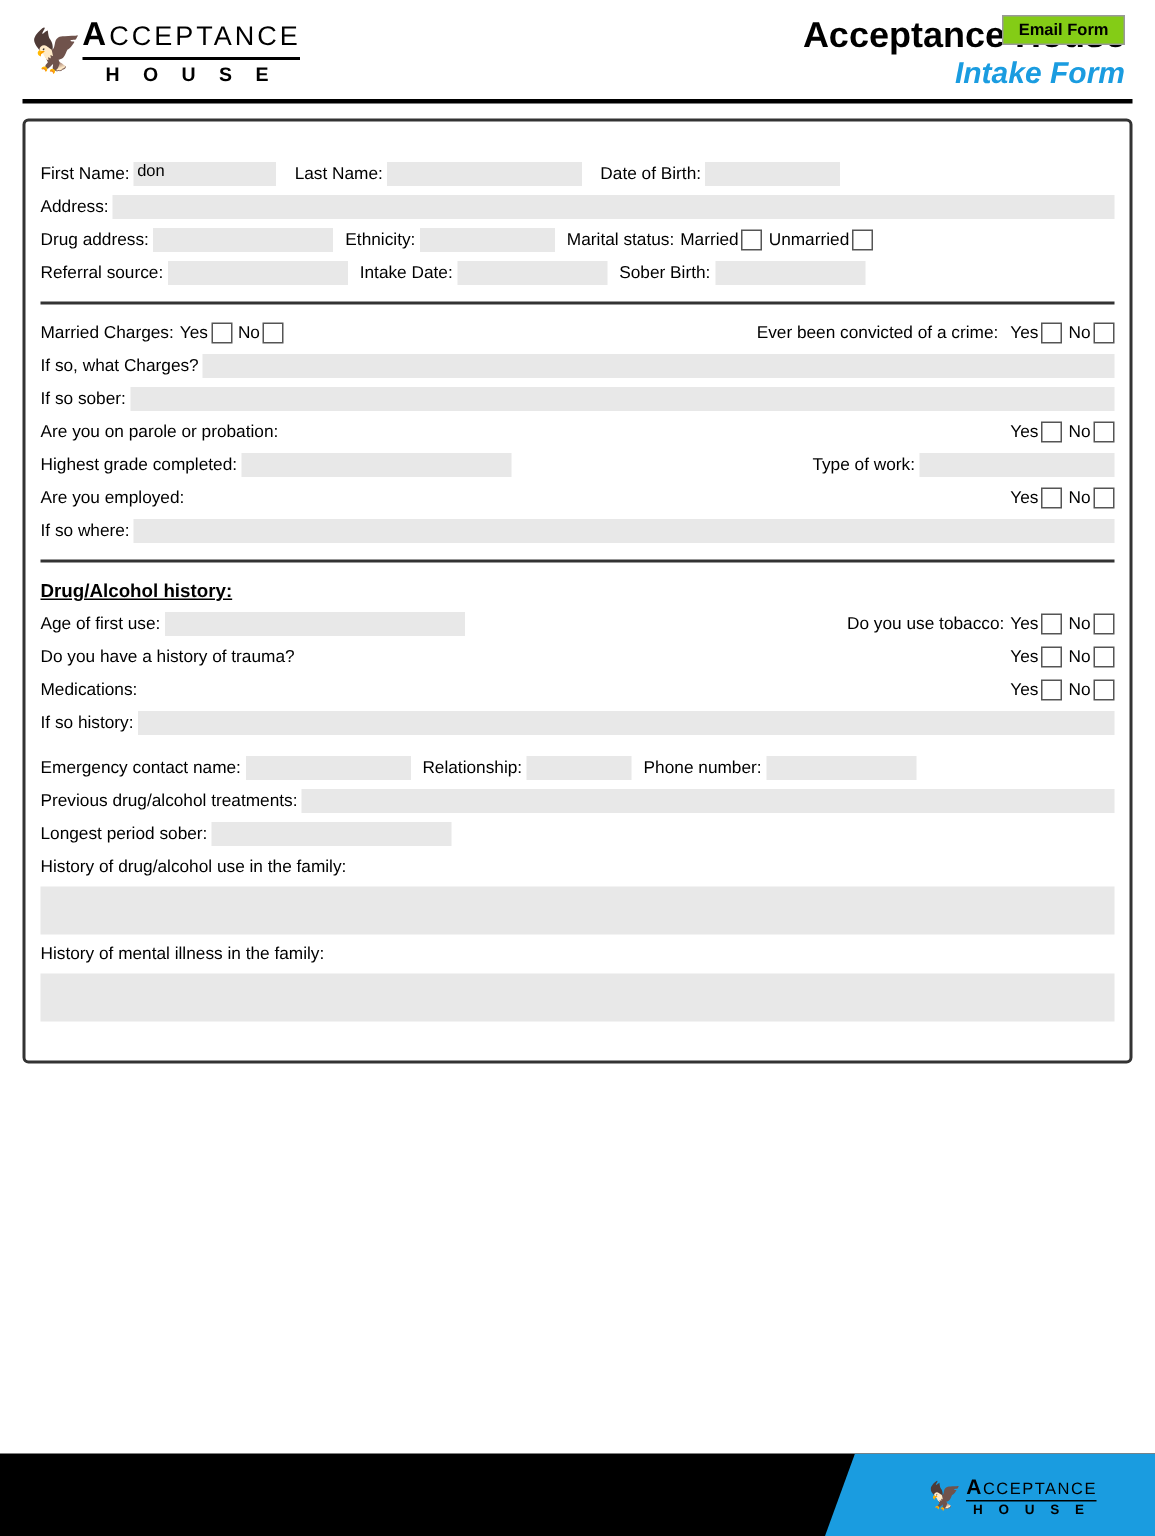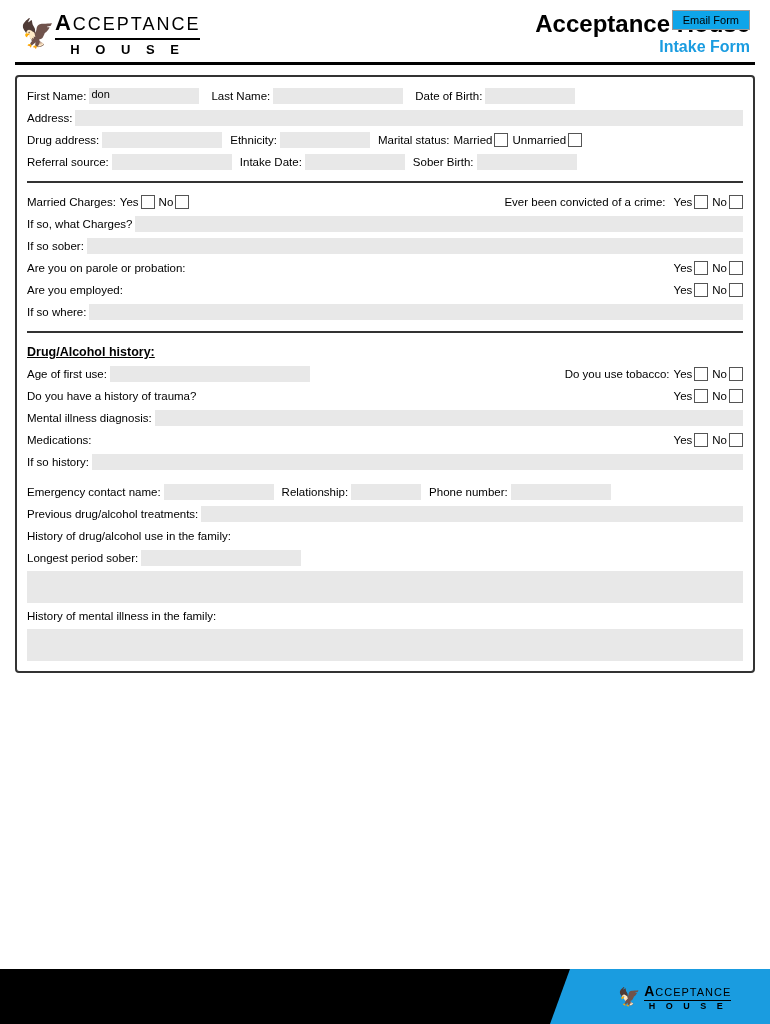--- a/index.html
+++ b/index.html
@@ -60,47 +60,48 @@
     .title-area {
       text-align: right;
     }
     .title-main {
       font-size: 24px;
       font-weight: 900;
       color: #000;
       font-family: Arial Black, Arial, sans-serif;
     }
     .title-sub {
-      font-size: 16px;
+      font-size: 20px;
       color: #1a9ce0;
+      font-style: italic;
       font-weight: bold;
     }
     .email-form-btn {
-      background: #0ea5e9;
+      background: #84cc16;
       border: 1px solid #999;
       padding: 3px 10px;
       font-size: 11px;
-      font-weight: normal;
+      font-weight: bold;
       cursor: pointer;
       position: absolute;
       top: 10px;
       right: 20px;
     }
     .header-divider {
       height: 3px;
       background: #000;
       margin: 0 15px 10px 15px;
     }
 
     
     .form-container {
       margin: 5px 15px 10px 15px;
       border: 2px solid #333;
       border-radius: 4px;
-      padding: 8px 10px;
+      padding: 24px 10px;
     }
 
     
     .section-divider {
       border: none;
       border-top: 2px solid #333;
       margin: 8px 0;
     }
 
     
@@ -233,21 +234,21 @@
     <div class="title-sub">Intake Form</div>
   </div>
 </div>
 
 <div class="header-divider"></div>
 
 <div class="form-container">
 
   <div class="form-row">
     <span class="label">First Name:</span>
-    <span class="inline-field" style="width:110px;margin-left:3px;">don</span>
+    <span class="inline-field" style="width:95px;margin-left:3px;">don</span>
     <span class="label ml12">Last Name:</span>
     <span class="inline-field" style="width:130px;margin-left:3px;"></span>
     <span class="label ml12">Date of Birth:</span>
     <span class="inline-field" style="width:90px;margin-left:3px;"></span>
   </div>
 
   <div class="form-row">
     <span class="label">Address:</span>
     <span class="inline-field" style="flex:1;width:auto;display:inline-block;margin-left:3px;min-width:500px;"></span>
   </div>
@@ -302,20 +303,27 @@
   <div class="form-row">
     <span class="label">Are you on parole or probation:</span>
     <span class="spacer"></span>
     <span class="label">Yes</span>
     <span class="checkbox-box"></span>
     <span class="label ml4">No</span>
     <span class="checkbox-box"></span>
   </div>
 
 
+  <div class="form-row">
+    <span class="label">Highest grade completed:</span>
+    <span class="inline-field" style="width:180px;margin-left:3px;"></span>
+    <span class="spacer"></span>
+    <span class="label">Type of work:</span>
+    <span class="inline-field" style="width:130px;margin-left:3px;"></span>
+  </div>
 
   <div class="form-row">
     <span class="label">Are you employed:</span>
     <span class="spacer"></span>
     <span class="label">Yes</span>
     <span class="checkbox-box"></span>
     <span class="label ml4">No</span>
     <span class="checkbox-box"></span>
   </div>
 
@@ -343,24 +351,20 @@
 
   <div class="form-row">
     <span class="label">Do you have a history of trauma?</span>
     <span class="spacer"></span>
     <span class="label">Yes</span>
     <span class="checkbox-box"></span>
     <span class="label ml4">No</span>
     <span class="checkbox-box"></span>
   </div>
 
-  <div class="form-row">
-    <span class="label">Mental illness diagnosis:</span>
-    <span class="inline-field" style="flex:1;min-width:300px;margin-left:3px;"></span>
-  </div>
 
   <div class="form-row">
     <span class="label">Medications:</span>
     <span class="spacer"></span>
     <span class="label">Yes</span>
     <span class="checkbox-box"></span>
     <span class="label ml4">No</span>
     <span class="checkbox-box"></span>
   </div>
 
@@ -379,26 +383,26 @@
     <span class="label ml8">Phone number:</span>
     <span class="inline-field" style="width:100px;margin-left:3px;"></span>
   </div>
 
   <div class="form-row">
     <span class="label">Previous drug/alcohol treatments:</span>
     <span class="inline-field" style="flex:1;min-width:300px;margin-left:3px;"></span>
   </div>
 
   <div class="form-row">
-    <span class="label">History of drug/alcohol use in the family:</span>
-  </div>
-
-  <div class="form-row">
     <span class="label">Longest period sober:</span>
     <span class="inline-field" style="width:160px;margin-left:3px;"></span>
+  </div>
+
+  <div class="form-row">
+    <span class="label">History of drug/alcohol use in the family:</span>
   </div>
 
   <div class="form-row tall">
     <textarea class="field-area field-area-tall" style=""></textarea>
   </div>
 
   <div class="form-row">
     <span class="label">History of mental illness in the family:</span>
   </div>
 

